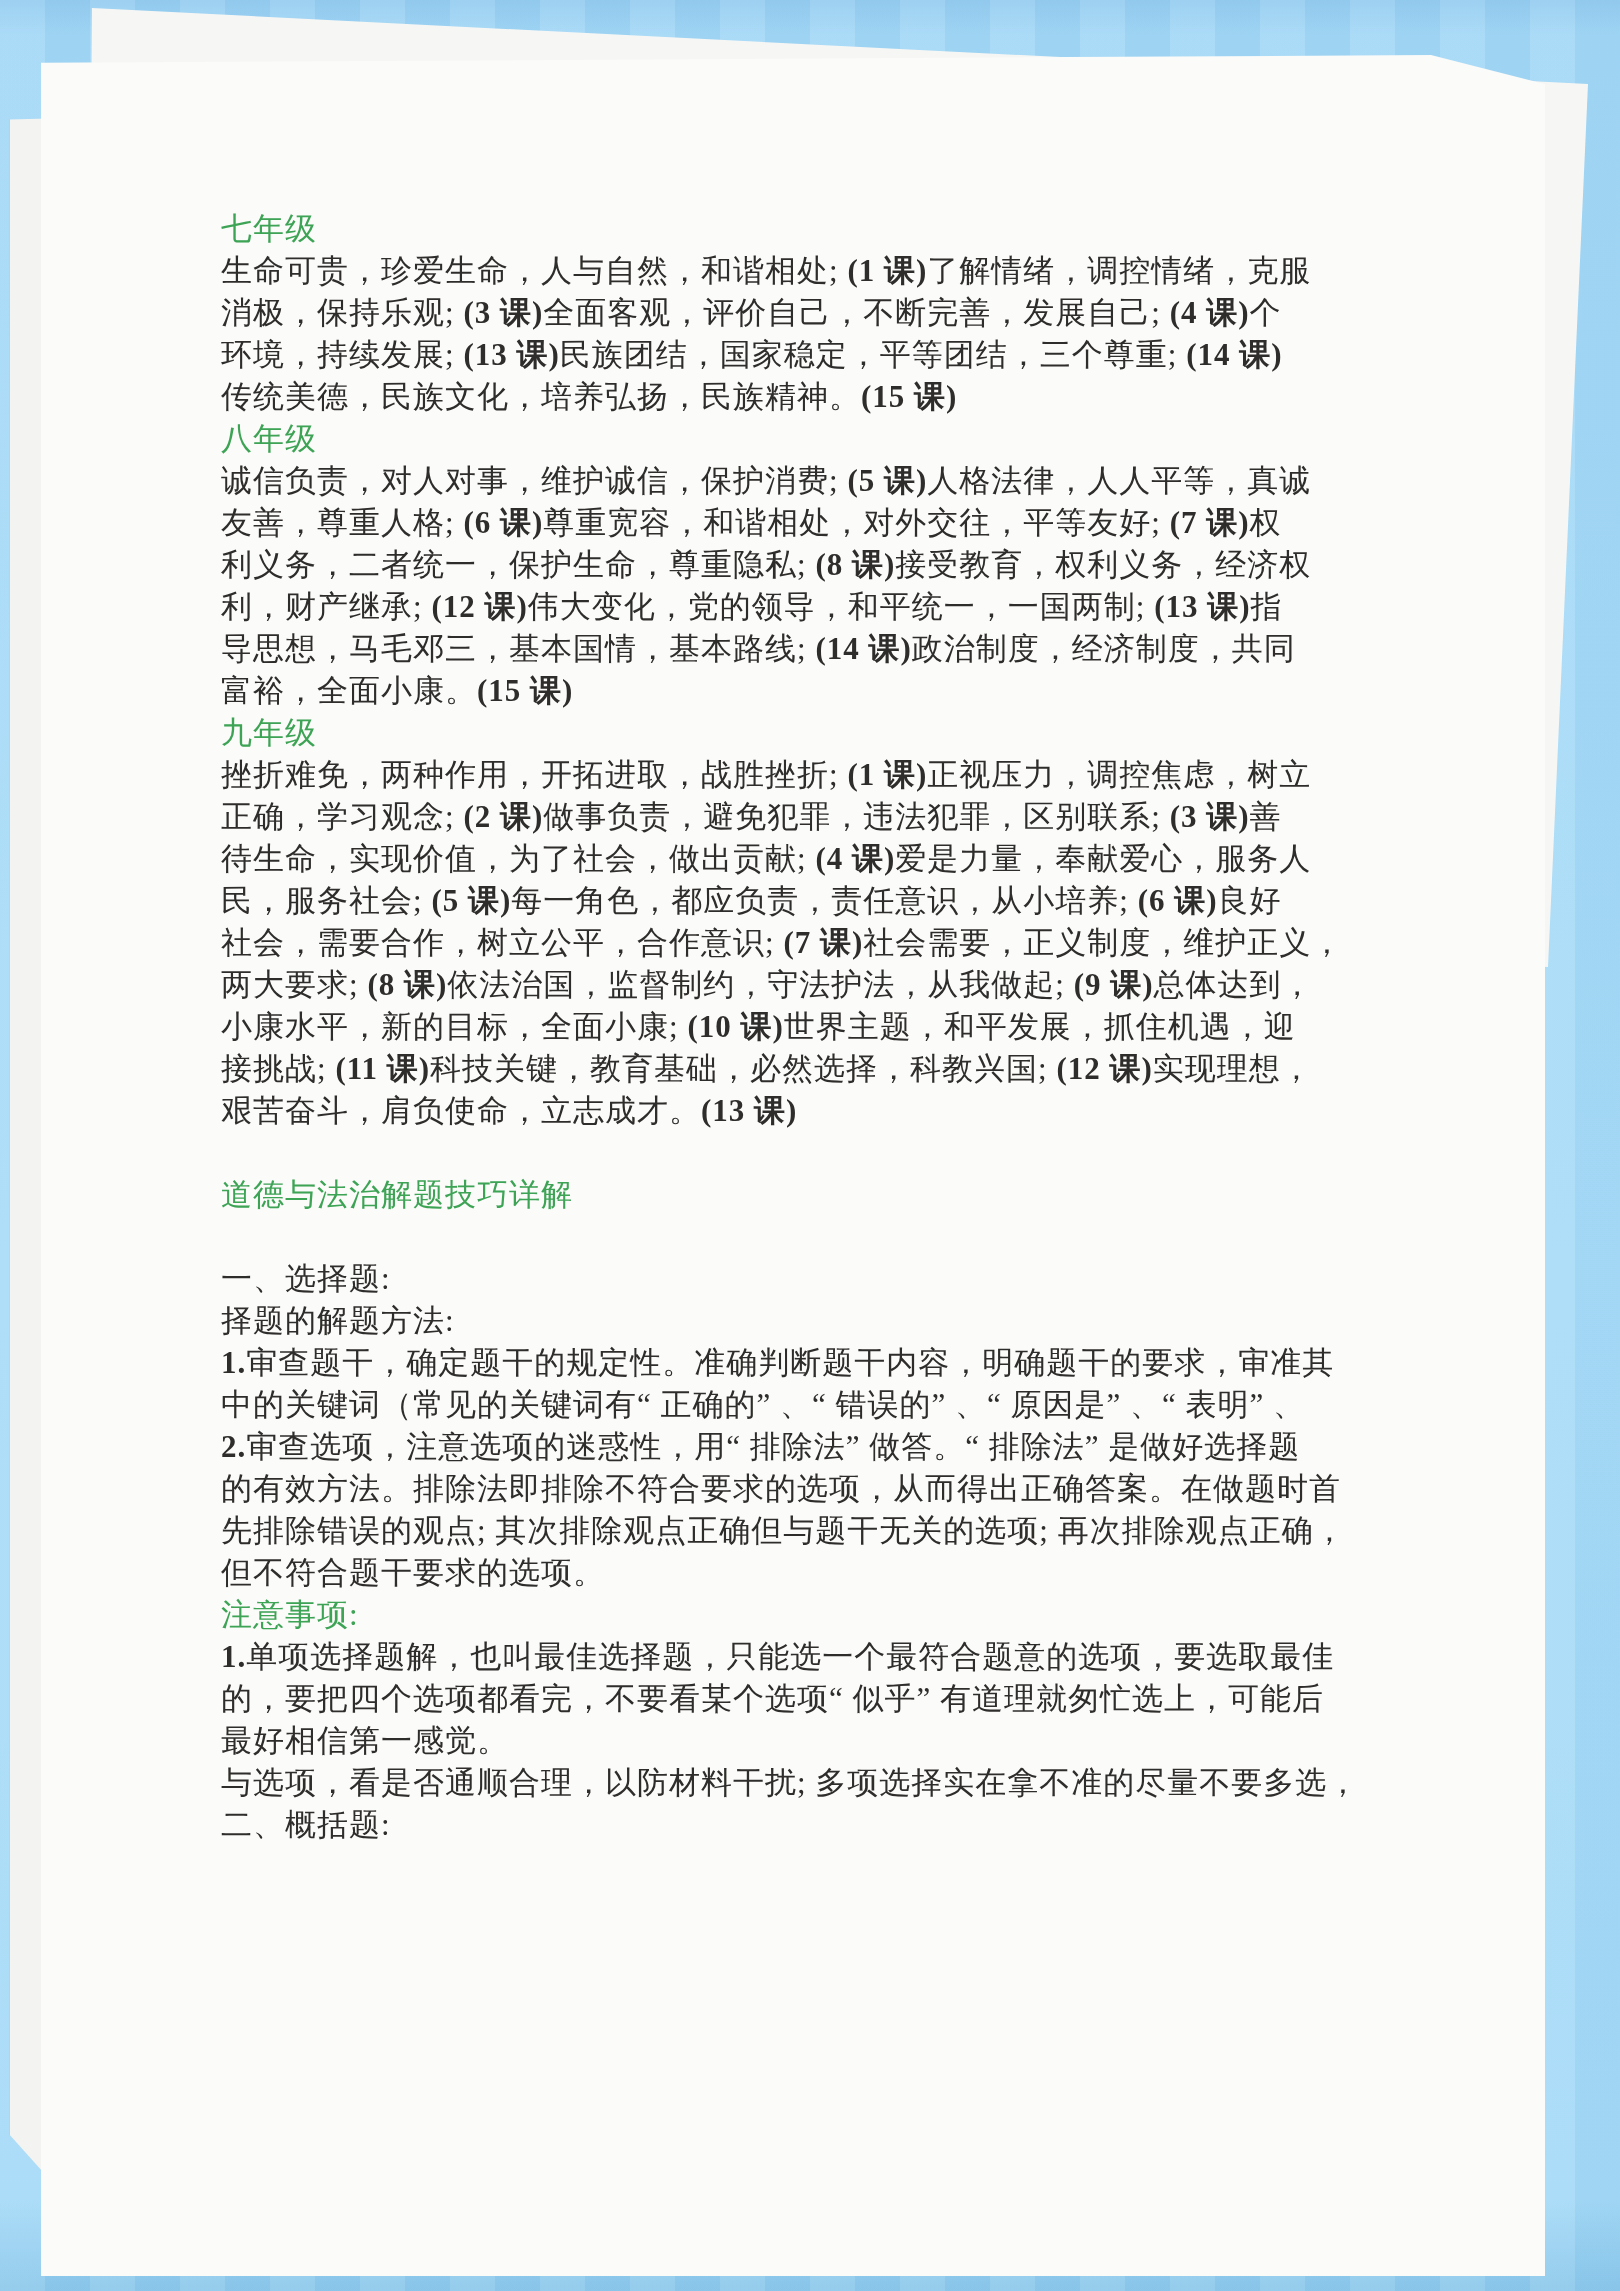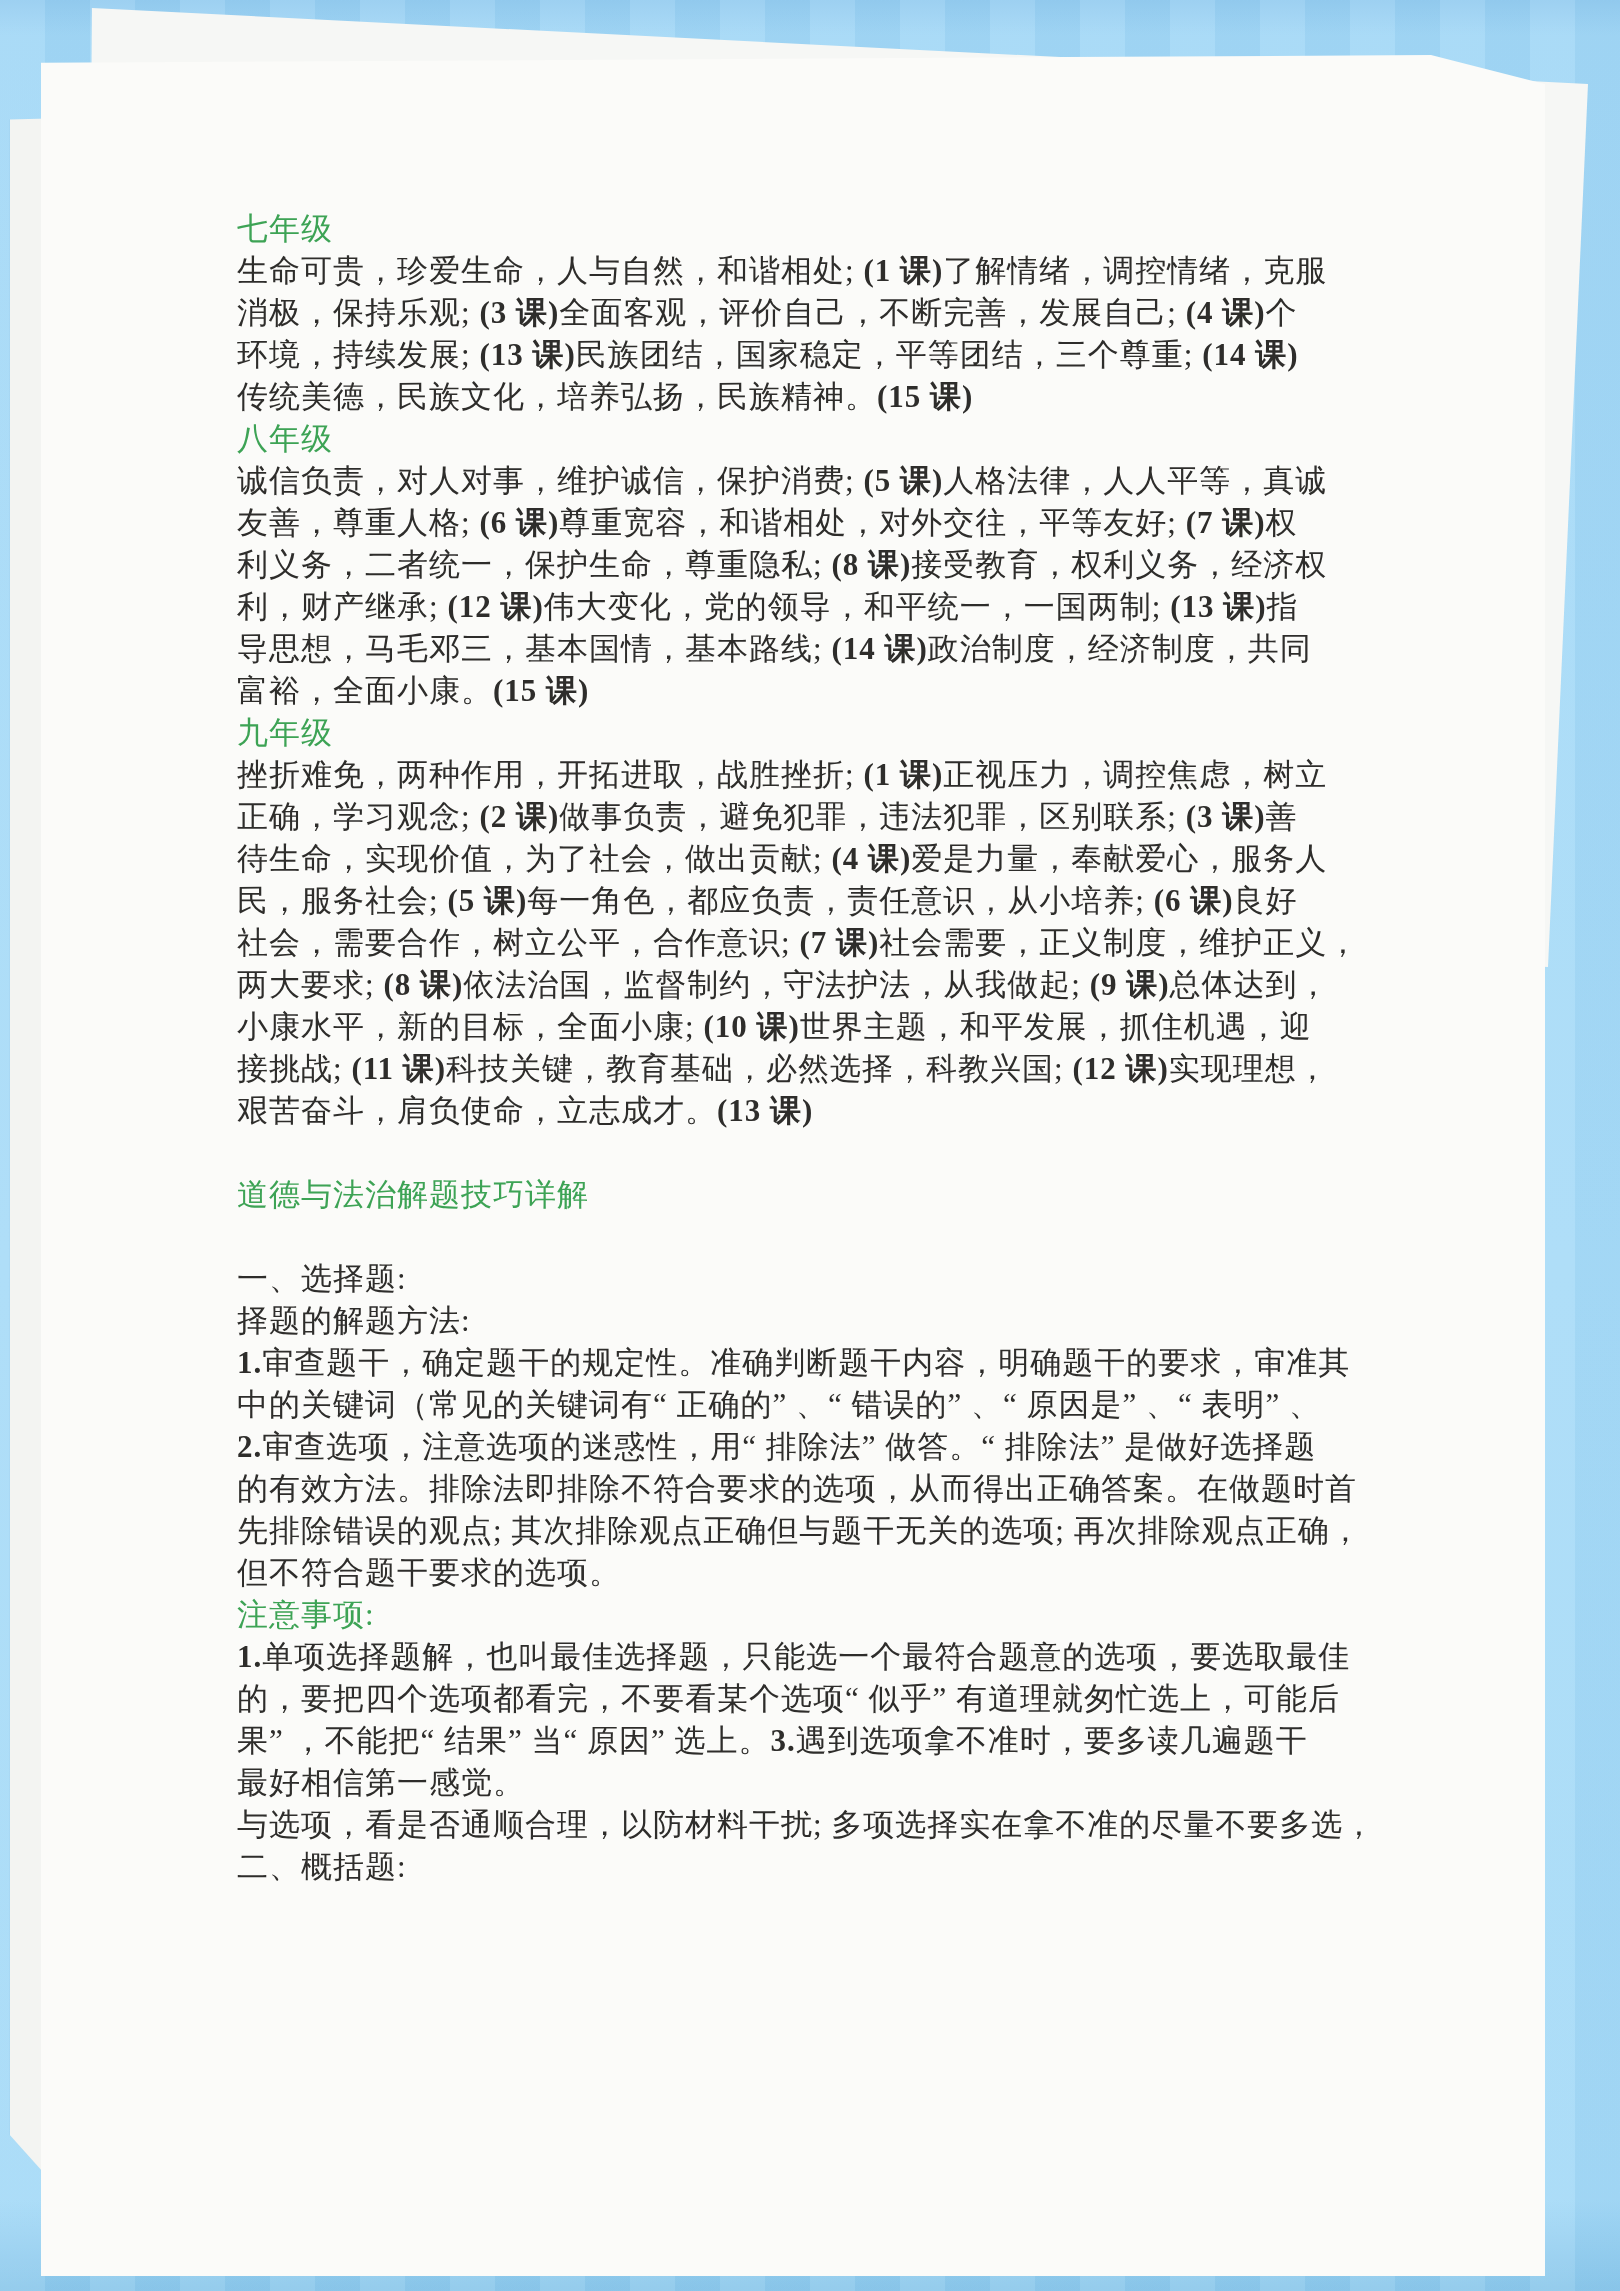--- a/index.html
+++ b/index.html
@@ -15,21 +15,21 @@
          clip-path:polygon(5.9px 2px,1502px 78px,1462px 961px,0px 912px);
          filter:drop-shadow(0 2px 2.9px rgba(70,120,160,0.45));}
   .sheet-back-left{left:9.8px;top:98px;width:804px;height:2082px;
          background:#f3f4f2;
          clip-path:polygon(0px 21.6px,804px 0px,804px 2082px,35px 2076px,0px 2037px);
          filter:drop-shadow(-1px 1px 2px rgba(70,120,160,0.4));}
   .sheet-main{left:41px;top:55px;width:1504px;height:2221px;
          background:#fbfbf9;
          clip-path:polygon(0px 7.8px,1390px 0px,1504px 29px,1504px 2221px,0px 2221px);
          filter:drop-shadow(0 0 3.9px rgba(70,120,160,0.35));}
-  .content{position:absolute;left:196px;top:153px;width:1176px;color:var(--text-color,#2e2d2b);}
+  .content{position:absolute;left:180px;top:153px;width:1176px;color:var(--text-color,#2e2d2b);}
   .line{white-space:nowrap;font-size:31px;line-height:42px;height:42px;letter-spacing:1px;}
   .heading{color:var(--heading-color,#3da355);}
   .spacer{height:42px;}
   b{font-weight:bold;}
 </style>
 </head>
 <body>
 
 <div class="stage">
 
@@ -73,21 +73,20 @@
       <div class="line rich"><b>1.</b>审查题干，确定题干的规定性。准确判断题干内容，明确题干的要求，审准其</div>
       <div class="line rich">中的关键词（常见的关键词有“ 正确的” 、“ 错误的” 、“ 原因是” 、“ 表明” 、</div>
       <div class="line rich"><b>2.</b>审查选项，注意选项的迷惑性，用“ 排除法” 做答。“ 排除法” 是做好选择题</div>
       <div class="line rich">的有效方法。排除法即排除不符合要求的选项，从而得出正确答案。在做题时首</div>
       <div class="line rich">先排除错误的观点; 其次排除观点正确但与题干无关的选项; 再次排除观点正确，</div>
       <div class="line rich">但不符合题干要求的选项。</div>
 
       <div class="line heading">注意事项:</div>
       <div class="line rich"><b>1.</b>单项选择题解，也叫最佳选择题，只能选一个最符合题意的选项，要选取最佳</div>
       <div class="line rich">的，要把四个选项都看完，不要看某个选项“ 似乎” 有道理就匆忙选上，可能后</div>
-      <div class="line rich">果” ，不能把“ 结果” 当“ 原因” 选上。<b>3.</b>遇到选项拿不准时，要多读几遍题干</div>
       <div class="line rich">最好相信第一感觉。</div>
       <div class="line rich">与选项，看是否通顺合理，以防材料干扰; 多项选择实在拿不准的尽量不要多选，</div>
 
       <div class="line">二、概括题:</div>
 
     </div>
   </div>
 </div>
 
 

